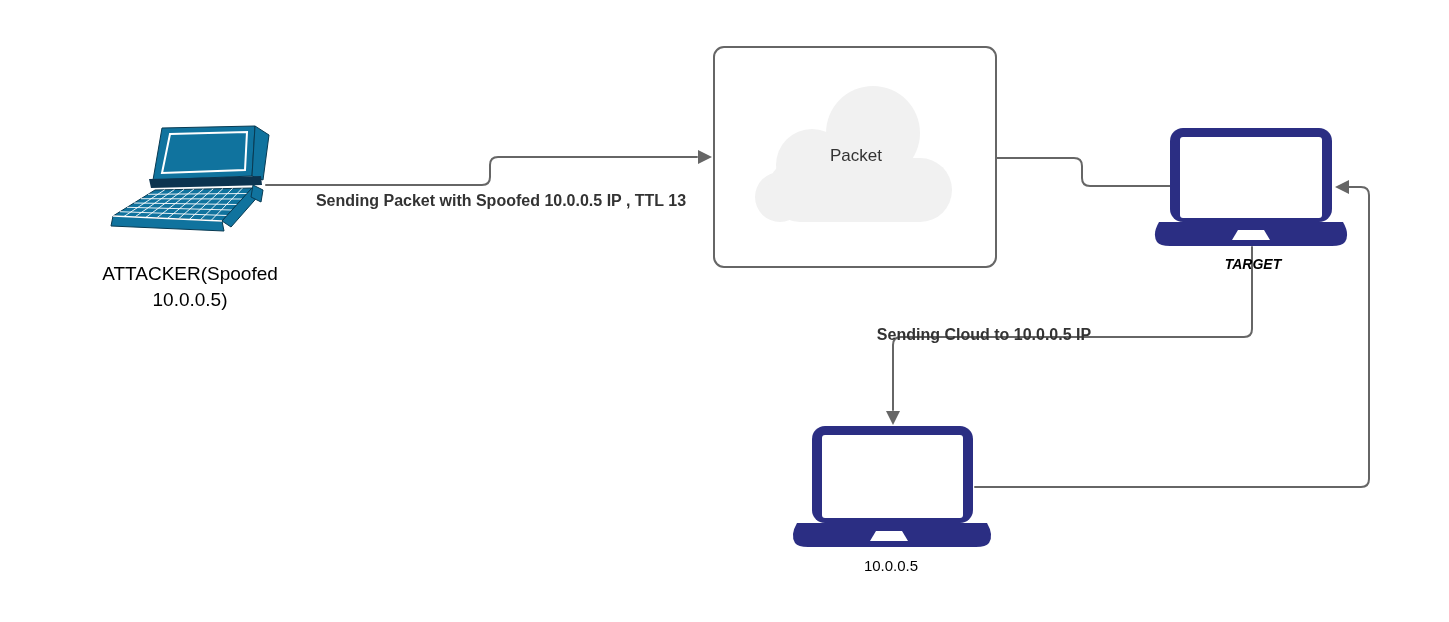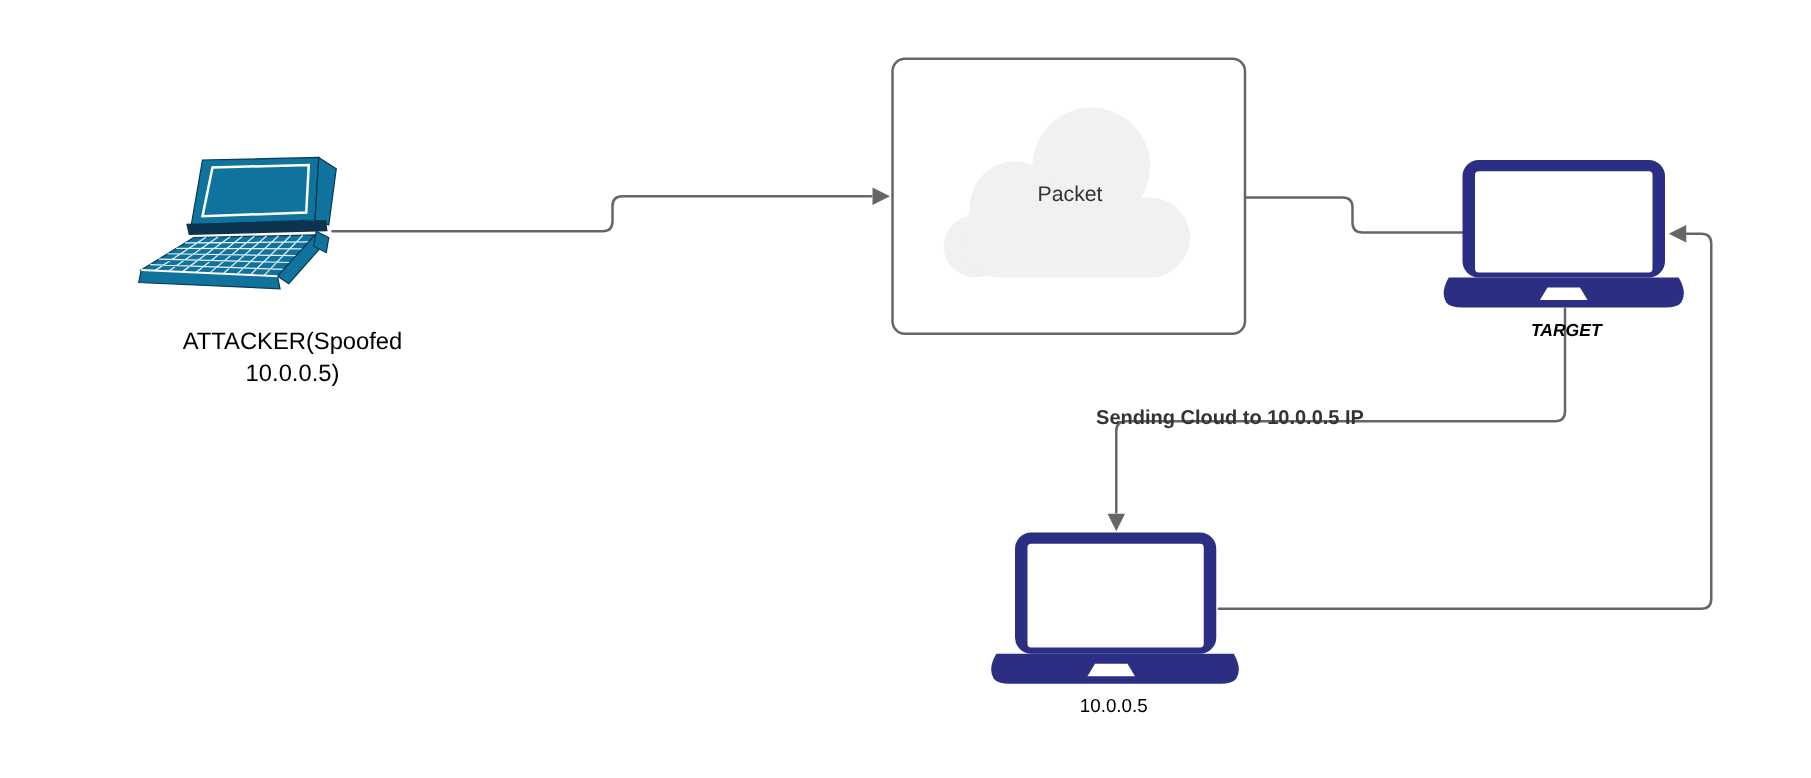--- a/index.html
+++ b/index.html
@@ -21,21 +21,21 @@
   .teal{fill:var(--attacker-laptop,#10739e);stroke:var(--attacker-laptop-dark,#083a52);stroke-width:1;}
   .hinge{fill:var(--attacker-laptop-hinge,#0c3450);stroke:none;}
   .white-line{stroke:#ffffff;fill:none;}
   
   .label{position:absolute;transform:translate(-50%,-50%);white-space:nowrap;}
   .edge-label{
     color:var(--edge-label-text,#333333);
     font-size:16px;font-weight:700;
   }
   .node-label{color:var(--node-label-text,#000000);}
-  .attacker-label{font-size:19px;line-height:26px;text-align:center;margin-left:44px;}
+  .attacker-label{font-size:19px;line-height:26px;text-align:center;}
   .cloud-label{color:var(--cloud-label-text,#333333);font-size:17px;}
   .target-label{font-size:14px;font-weight:700;font-style:italic;}
   .host-label{font-size:15px;}
 </style>
 </head>
 <body>
 
 <div class="canvas">
 
   <svg width="1449" height="622" viewBox="0 0 1449 622">
@@ -113,17 +113,18 @@
     <div>ATTACKER(Spoofed</div>
     <div>10.0.0.5)</div>
   </div>
 
   <div class="label cloud-label" style="left:856px;top:156px;">Packet</div>
 
   <div class="label node-label target-label" style="left:1253px;top:264px;">TARGET</div>
 
   <div class="label node-label host-label" style="left:891px;top:565px;text-align:right;">10.0.0.5</div>
 
+  <div class="label edge-label" style="left:501px;top:201px;">Sending Packet with Spoofed 10.0.0.5 IP , TTL 13</div>
 
   <div class="label edge-label" style="left:984px;top:335px;">Sending Cloud to 10.0.0.5 IP</div>
 
 
 </div>
 
 </body></html>

